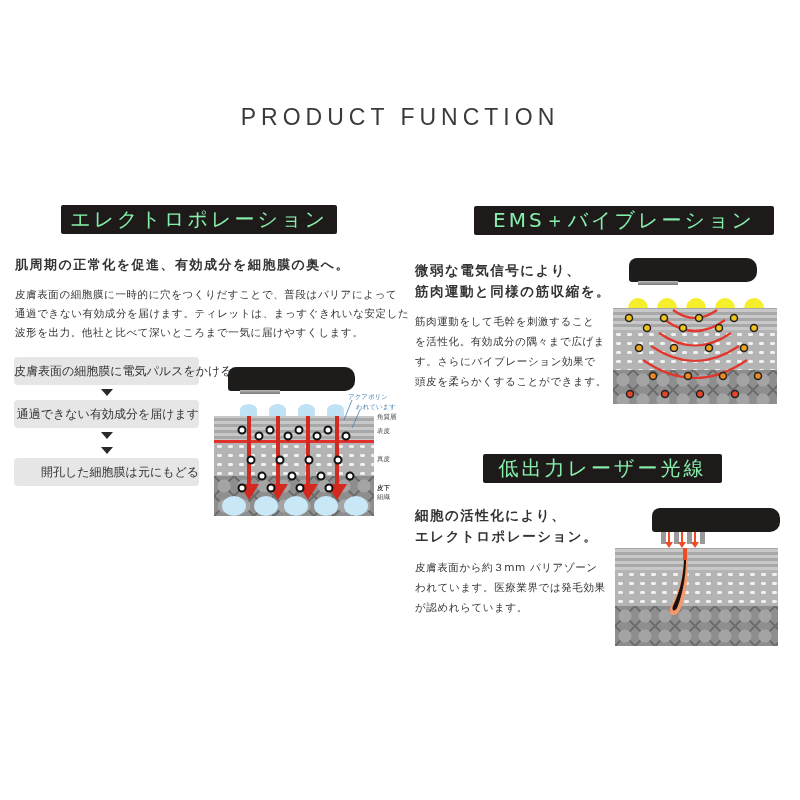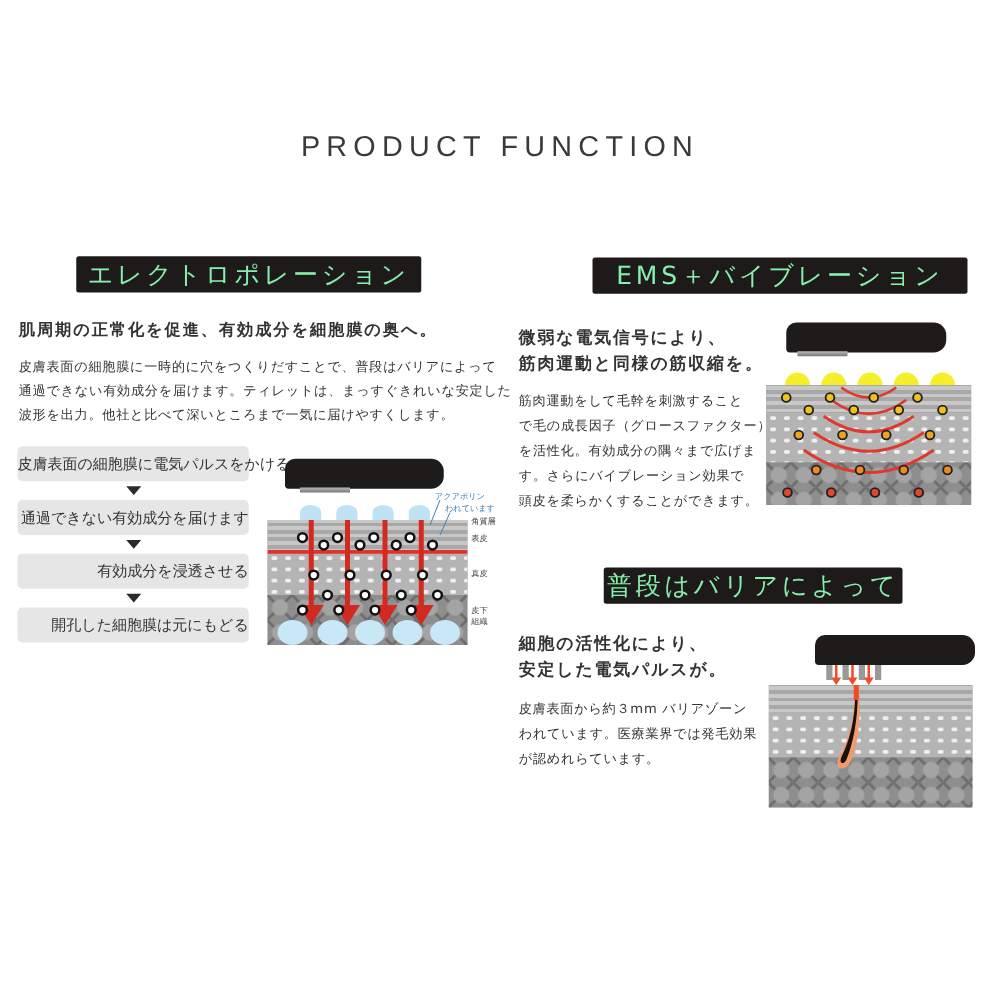--- a/index.html
+++ b/index.html
@@ -73,21 +73,20 @@
   <div>皮膚表面の細胞膜に一時的に穴をつくりだすことで、普段はバリアによって</div>
   <div>通過できない有効成分を届けます。ティレットは、まっすぐきれいな安定した</div>
   <div>波形を出力。他社と比べて深いところまで一気に届けやすくします。</div>
 </div>
 
 <div class="flow">
   <div class="flow-step">皮膚表面の細胞膜に電気パルスをかける</div>
   <div class="flow-arrow"></div>
   <div class="flow-step">通過できない有効成分を届けます</div>
   <div class="flow-arrow"></div>
-  <div class="flow-step">有効成分を浸透させる</div>
   <div class="flow-arrow"></div>
   <div class="flow-step">開孔した細胞膜は元にもどる</div>
 </div>
 
 <div>
   <div class="device" style="left:228px; top:367px; width:127px; height:24px;"></div>
   <div class="device-tip" style="left:240px; top:390px; width:40px; height:4px;"></div>
 
   <div class="dot" style="left:240px; top:404px; width:17px; height:12px; background:#bfe3f5; border-radius:50% 50% 0 0;"></div>
   <div class="dot" style="left:269px; top:404px; width:17px; height:12px; background:#bfe3f5; border-radius:50% 50% 0 0;"></div>
@@ -141,38 +140,37 @@
           <circle cx="115" cy="72" r="3.5"></circle>
       </g>
     </svg>
   </div>
 
   <div class="label-blue" style="left:348px; top:393px;">アクアポリン</div>
   <div class="label-blue" style="left:356px; top:403px;">われています</div>
   <div class="label-small" style="left:377px; top:413px;">角質層</div>
   <div class="label-small" style="left:377px; top:427px;">表皮</div>
   <div class="label-small" style="left:377px; top:455px;">真皮</div>
-  <div class="label-small" style="left:377px; top:484px;">皮下</div>
+  <div class="label-small" style="left:377px; top:484px;font-weight:bold;">皮下</div>
   <div class="label-small" style="left:377px; top:493px;">組織</div>
   <svg width="40" height="40" style="position:absolute; left:340px; top:398px;">
     <line x1="12" y1="2" x2="4" y2="22" stroke="#3d7fb8" stroke-width="0.8"></line>
     <line x1="20" y1="12" x2="12" y2="30" stroke="#3d7fb8" stroke-width="0.8"></line>
   </svg>
 </div>
 
 <div class="section-heading" style="left:450px; top:206px; width:300px;margin-left:24px;">EMS＋バイブレーション</div>
 
 <div class="lead" style="left:415px; top:260px;">
   <div>微弱な電気信号により、</div>
   <div>筋肉運動と同様の筋収縮を。</div>
 </div>
 
 <div class="body-text" style="left:415px; top:311px; line-height:20px;">
   <div>筋肉運動をして毛幹を刺激すること</div>
-  <div>で毛の成長因子（グロースファクター）</div>
   <div>を活性化。有効成分の隅々まで広げま</div>
   <div>す。さらにバイブレーション効果で</div>
   <div>頭皮を柔らかくすることができます。</div>
 </div>
 
 <div>
   <div class="device" style="left:629px; top:258px; width:128px; height:24px;"></div>
   <div class="device-tip" style="left:638px; top:281px; width:40px; height:4px;"></div>
   <svg width="170" height="14" style="position:absolute; left:620px; top:294px;">
     <g fill="#f4ef2a">
@@ -214,25 +212,25 @@
           <circle cx="145" cy="68" r="3.5" fill="#ef8a22"></circle>
         <circle cx="17" cy="86" r="3.5" fill="#e5462a"></circle>
           <circle cx="52" cy="86" r="3.5" fill="#e5462a"></circle>
           <circle cx="87" cy="86" r="3.5" fill="#e5462a"></circle>
           <circle cx="122" cy="86" r="3.5" fill="#e5462a"></circle>
       </g>
     </svg>
   </div>
 </div>
 
-<div class="section-heading" style="left:483px; top:454px; width:239px;">普段はバリアによって</div>
+<div class="section-heading" style="left:483px; top:454px; width:239px;">低出力レーザー光線</div>
 
 <div class="lead" style="left:415px; top:505px;">
   <div>細胞の活性化により、</div>
-  <div>安定した電気パルスが。</div>
+  <div>エレクトロポレーション。</div>
 </div>
 
 <div class="body-text" style="left:415px; top:557px; line-height:20px;">
   <div>皮膚表面から約３mm バリアゾーン</div>
   <div>われています。医療業界では発毛効果</div>
   <div>が認めれらています。</div>
 </div>
 
 <div>
   <div class="device" style="left:652px; top:508px; width:128px; height:24px;"></div>

